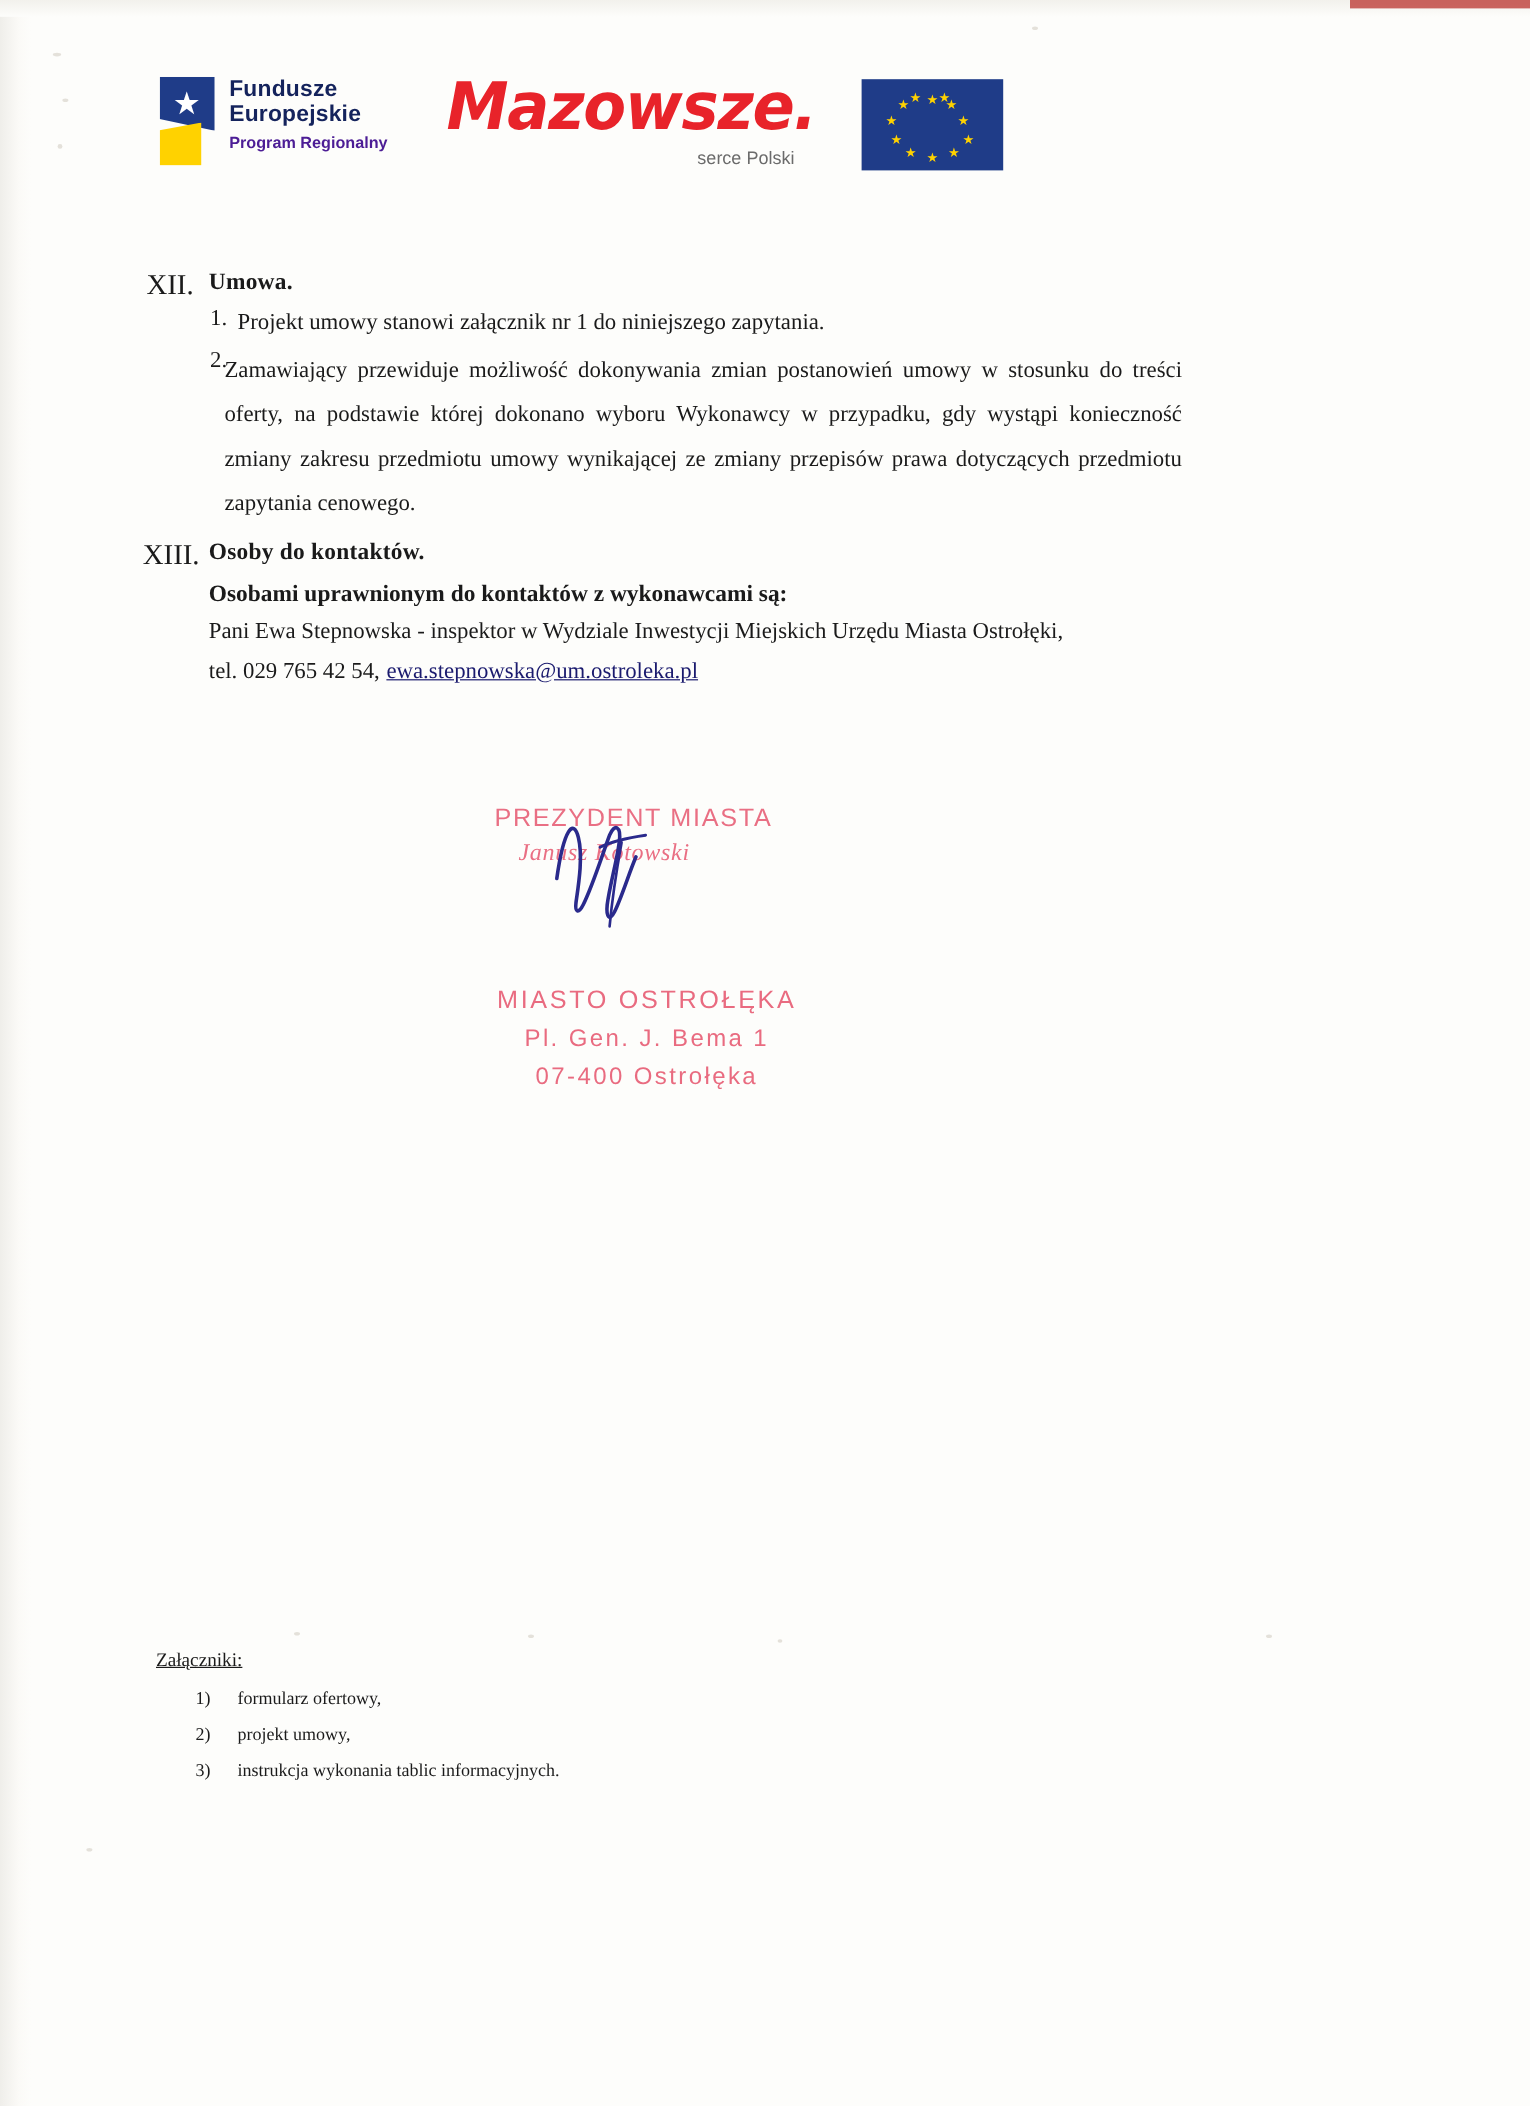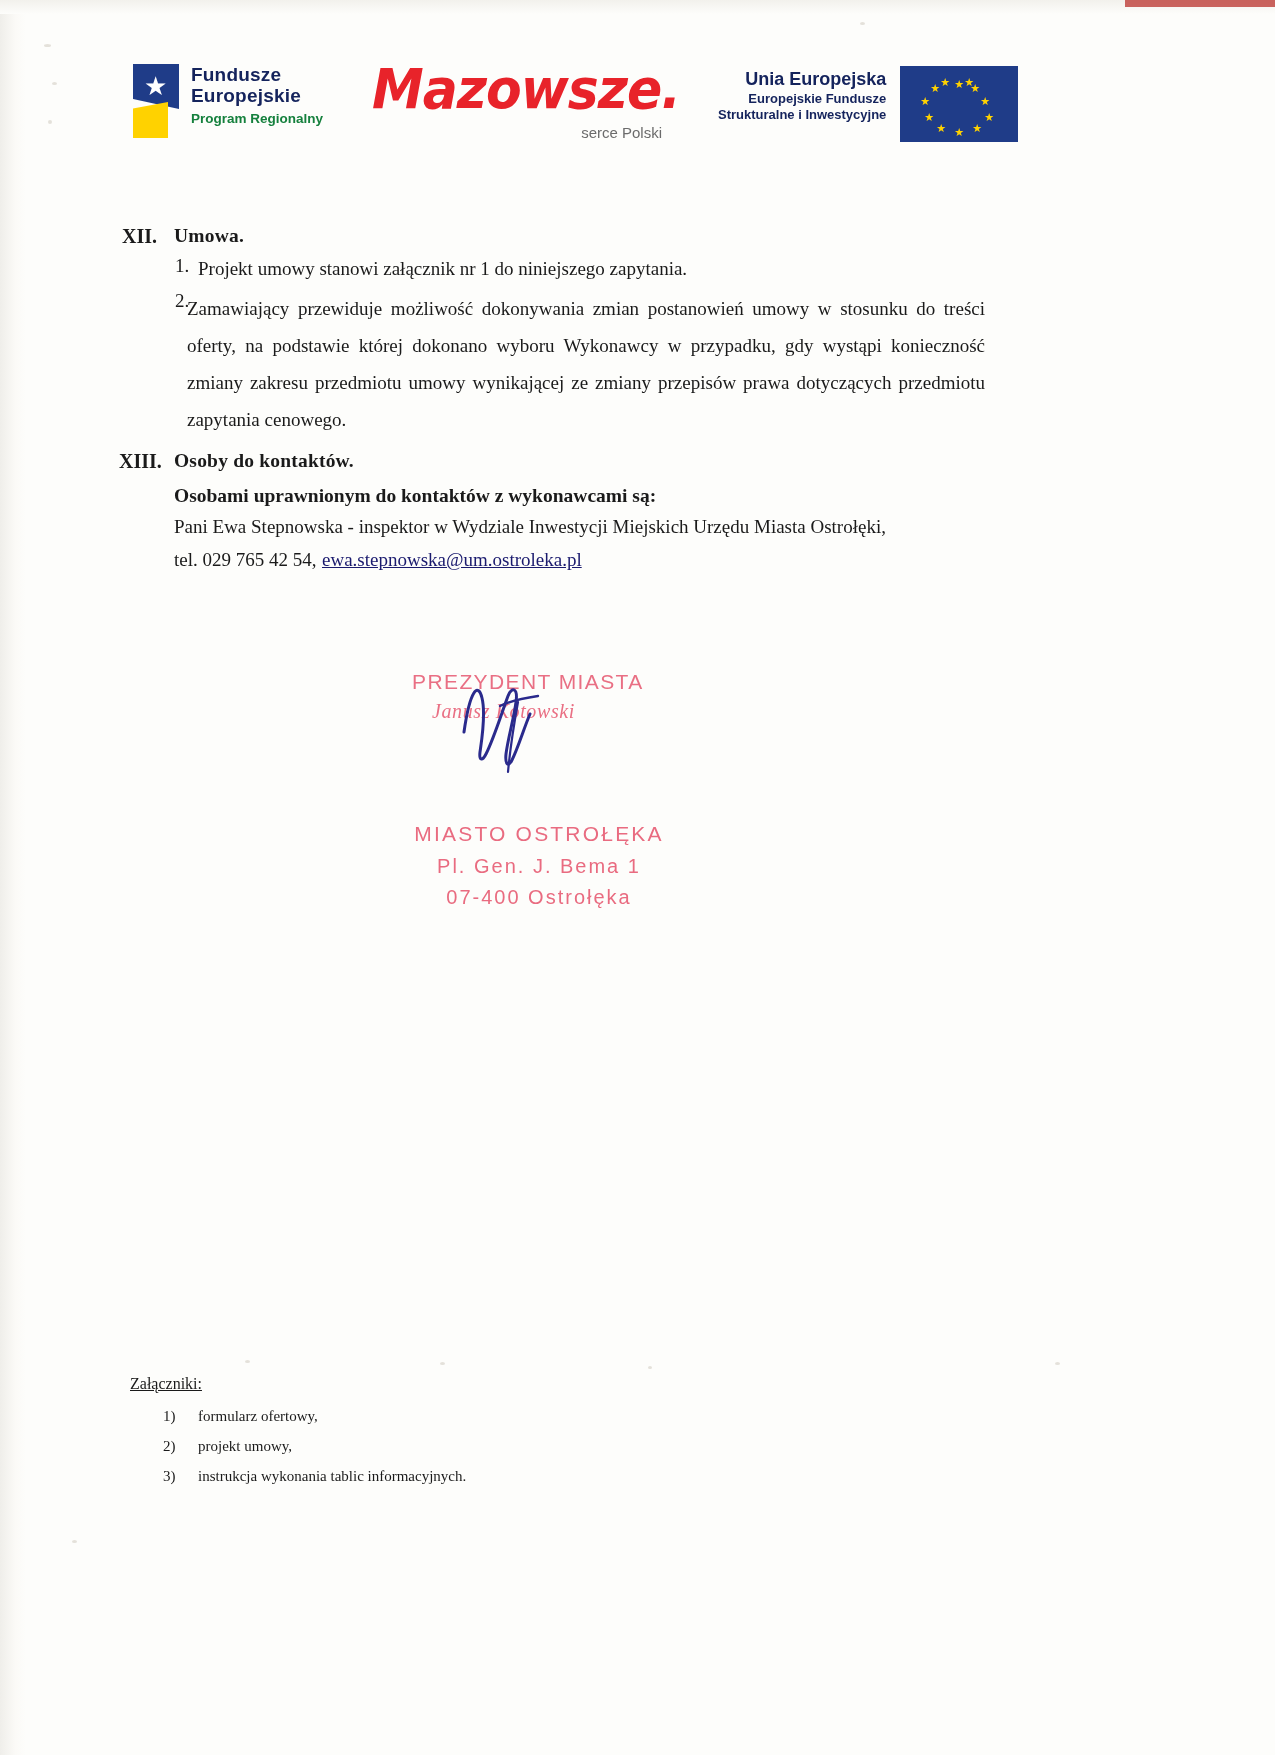--- a/index.html
+++ b/index.html
@@ -99,21 +99,21 @@
   }
   .fe-text .l1, .fe-text .l2 {
     font-size: 19px;
     font-weight: bold;
     color: #14235c;
     letter-spacing: .2px;
   }
   .fe-text .l3 {
     font-size: 13.5px;
     font-weight: bold;
-    color: #15803d;
+    color: #4c1d95;
     margin-top: 4px;
   }
 
   
   .mz-logo {
     position: absolute;
     left: 372px;
     top: 14px;
     width: 300px;
   }
@@ -183,22 +183,22 @@
     width: 100%;
   }
   .sec-head {
     position: absolute;
     font-weight: bold;
     font-size: 19.5px;
     letter-spacing: .2px;
   }
   .sec-num {
     position: absolute;
-    font-weight: bold;
-    font-size: 20px;
+    font-weight: normal;
+    font-size: 24px;
     text-align: right;
   }
   .para {
     position: absolute;
     font-size: 19px;
     line-height: 1.95;
     text-align: justify;
     text-justify: inter-word;
   }
   .list-num {
@@ -325,25 +325,20 @@
         <div class="l3">Program Regionalny</div>
       </div>
     </div>
 
     <div class="mz-logo">
       <div class="mz-word">Mazowsze.</div>
       <div class="mz-sub">serce Polski</div>
     </div>
 
     <div class="ue-logo">
-      <div class="ue-text">
-        <div class="u1">Unia Europejska</div>
-        <div class="u2">Europejskie Fundusze</div>
-        <div class="u3">Strukturalne i Inwestycyjne</div>
-      </div>
       <div class="ue-flag">
         <span class="ue-star" style="left:54px;top:13px;">★</span>
         <span class="ue-star" style="left:70px;top:17px;">★</span>
         <span class="ue-star" style="left:80px;top:30px;">★</span>
         <span class="ue-star" style="left:84px;top:46px;">★</span>
         <span class="ue-star" style="left:72px;top:57px;">★</span>
         <span class="ue-star" style="left:54px;top:61px;">★</span>
         <span class="ue-star" style="left:36px;top:57px;">★</span>
         <span class="ue-star" style="left:24px;top:46px;">★</span>
         <span class="ue-star" style="left:20px;top:30px;">★</span>

